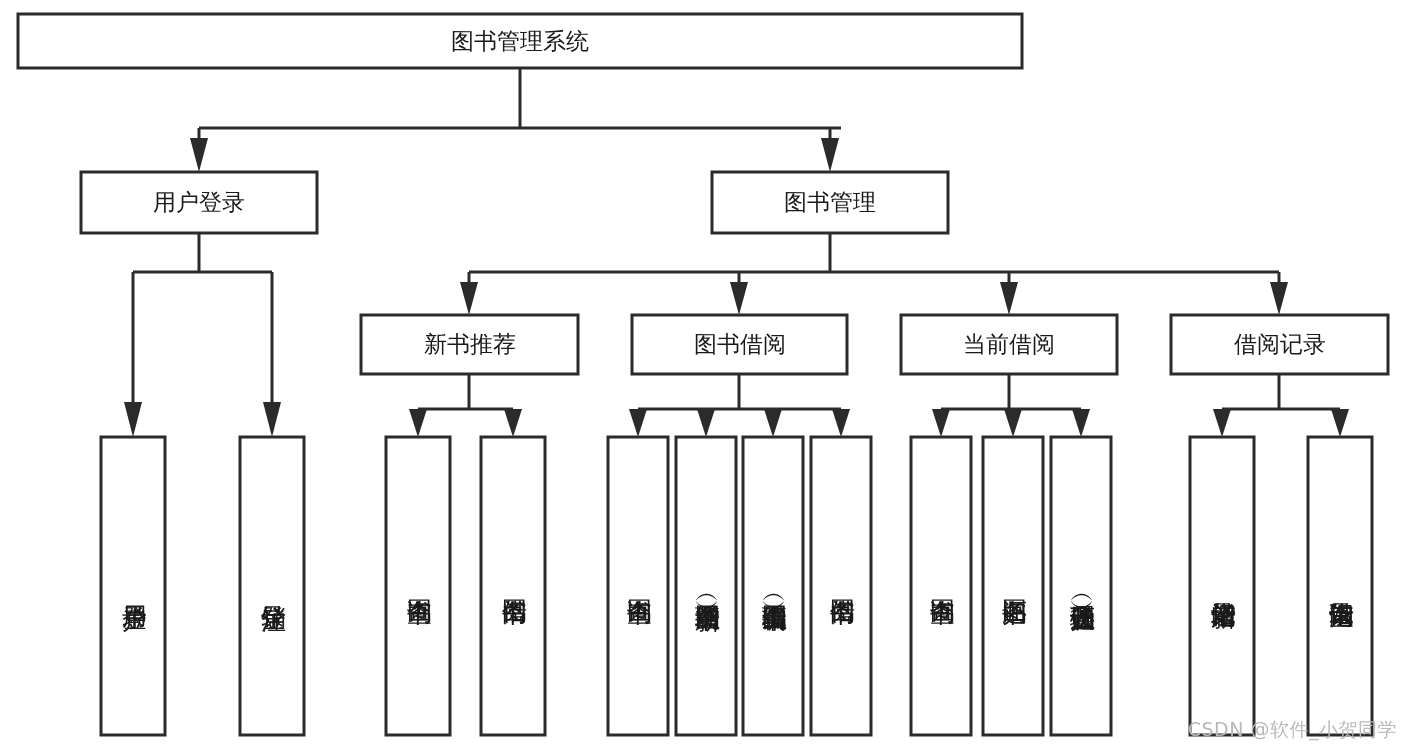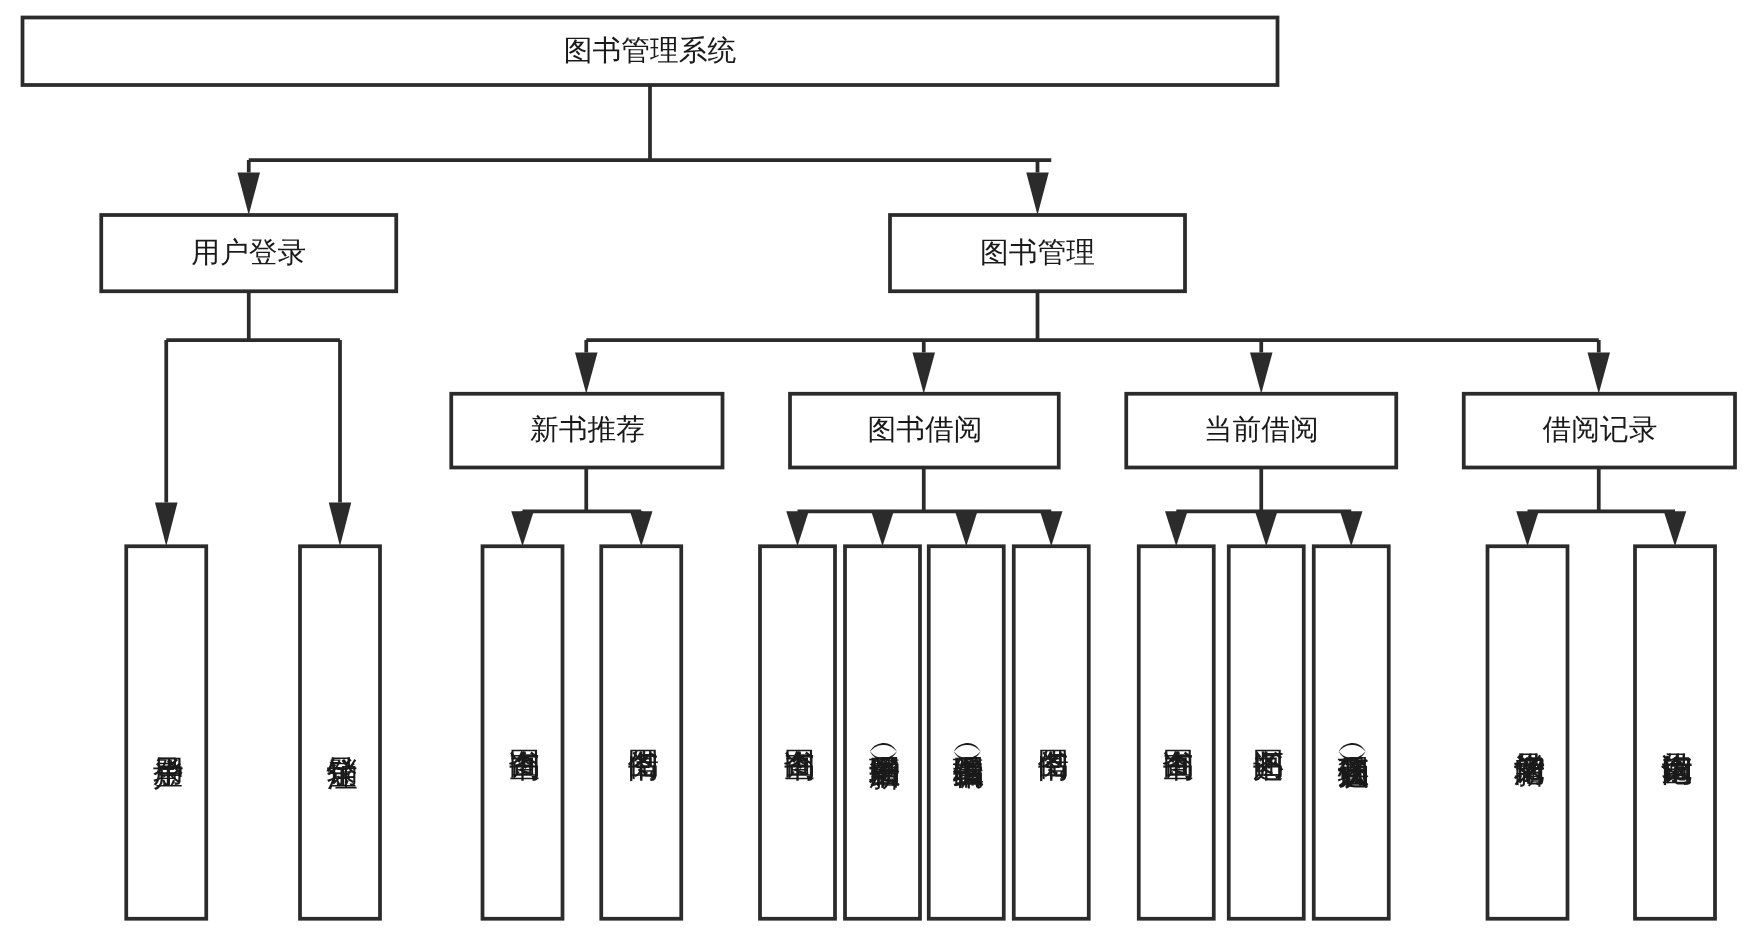--- a/index.html
+++ b/index.html
@@ -229,13 +229,14 @@
       </g>
 
       <g>
         <rect class="node-rect" x="1308" y="437" width="64" height="298"></rect>
         <text class="node-label-v" x="1340" y="583">查询借阅记录</text>
       </g>
 
     </g>
   </svg>
 
+  <div class="watermark">CSDN @软件_小贺同学</div>
 </div>
 
 </body></html>

